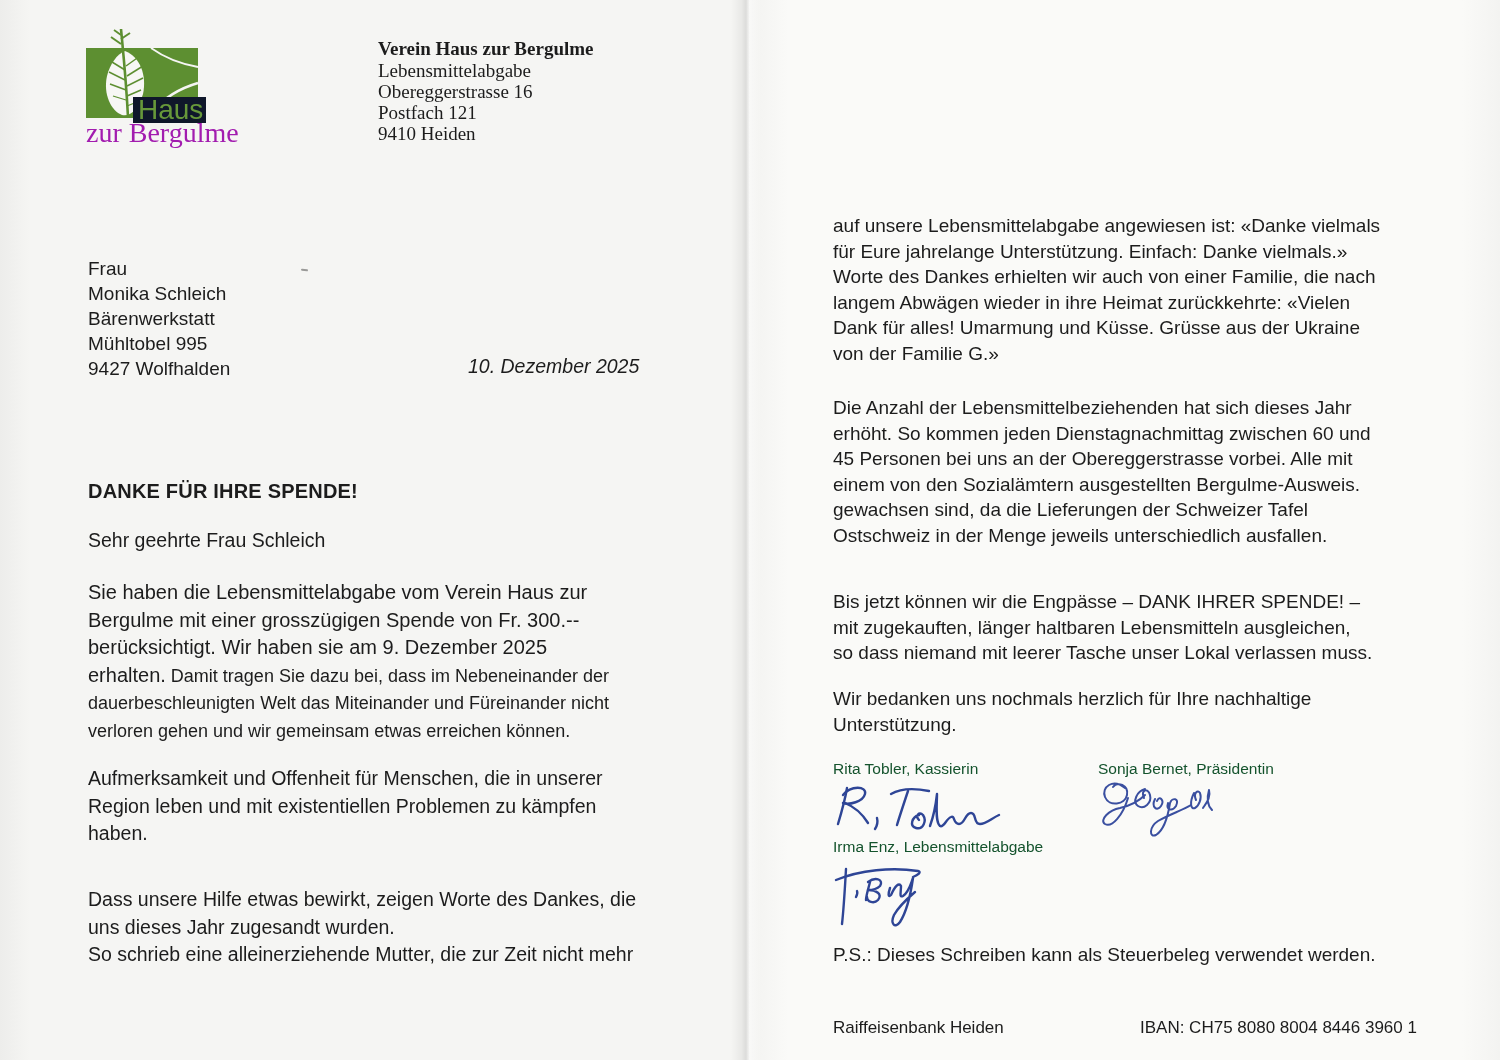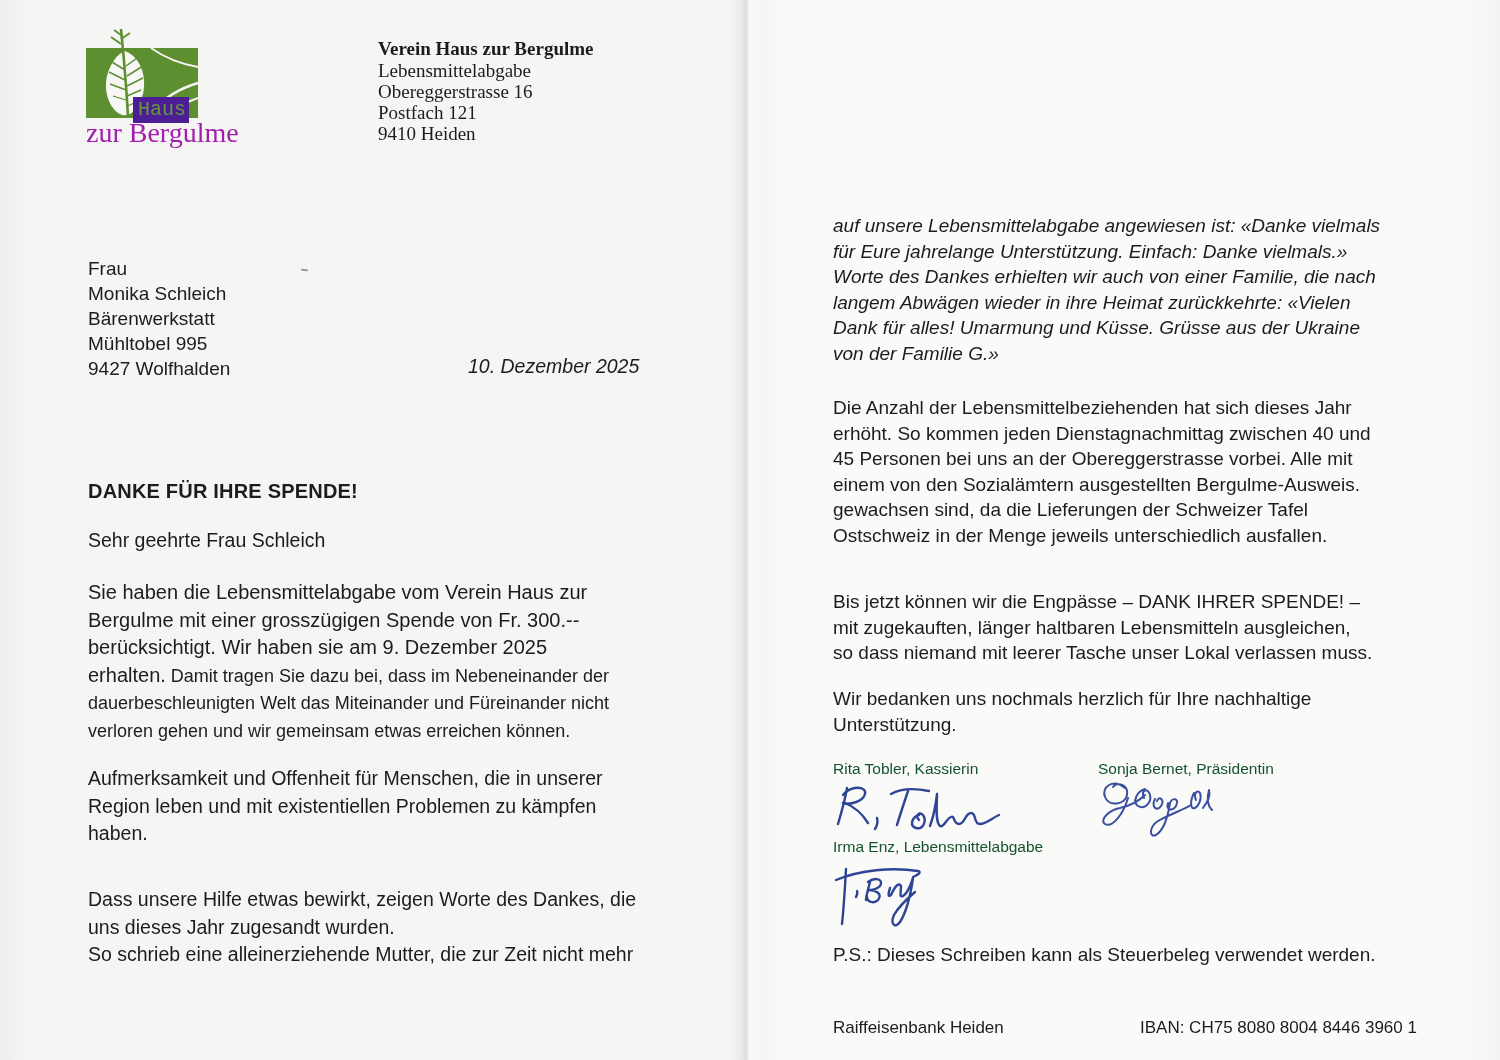--- a/index.html
+++ b/index.html
@@ -10,41 +10,41 @@
     background:#f5f5f3;
   }
   .page{position:absolute;top:0;height:1060px;}
   .page-left{left:0;width:748px;background:linear-gradient(to right,#ededeb 0,#f5f5f3 30px,#f5f5f3 100%);}
   .page-right{left:748px;width:752px;background:linear-gradient(to right,#f2f2f0 0,#fafaf8 40px,#fafaf8 95%,#f3f3f1 100%);}
   .fold-crease{position:absolute;left:731px;top:0;width:30px;height:1060px;
     background:linear-gradient(to right,rgba(0,0,0,0) 0%,rgba(0,0,0,0.05) 35%,rgba(0,0,0,0.10) 50%,rgba(255,255,255,0.5) 62%,rgba(0,0,0,0) 100%);}
   .abs{position:absolute;}
   
   .logo-svg{position:absolute;left:85px;top:28px;}
-  .logo-haus{position:absolute;left:133px;top:97px;font-family:Liberation Mono, monospace;
-    font-size:20px;color:#67983a;background:#4c1d95;padding:0 3px 0 5px;line-height:26px;}
+  .logo-haus{position:absolute;left:133px;top:97px;font-family:Liberation Sans, sans-serif;
+    font-size:28px;color:#67983a;background:#0f172a;padding:0 3px 0 5px;line-height:26px;}
   .logo-zur{position:absolute;left:86px;top:119px;font-family:"Liberation Serif",serif;
     font-size:28px;color:#a21caf;line-height:28px;}
   
   .sender{left:378px;top:38px;font-size:19px;line-height:21px;font-family:Liberation Serif, serif;}
   .sender .name{font-weight:bold;margin-bottom:1px;}
   
   .recipient{left:88px;top:256px;font-size:19px;line-height:25px;}
   .date{left:468px;top:355px;font-size:19.5px;font-style:italic;}
   .subject{left:88px;top:480px;font-size:20px;font-weight:bold;letter-spacing:0.2px;}
   .salutation{left:88px;top:529px;font-size:19.5px;}
   
   .lp{left:88px;width:610px;font-size:20px;line-height:27.5px;}
   .lp .sm, .sm{font-size:18px;}
   .p1{top:579px;}
   .p2{top:765px;font-size:19.5px;}
   .p3{top:886px;font-size:19.5px;}
   
   .rp{left:833px;width:600px;font-size:19px;line-height:25.5px;}
-  .rpa{top:213px;font-style:italic;}
+  .rpa{top:213px;}
   .rpb{top:395px;}
   .rpc{top:589px;}
   .rpd{top:686px;}
   .sig-label{font-size:15.5px;color:#14532d;}
   .ps-line{left:833px;top:944px;font-size:19px;text-align:center;}
   .bank-line{left:833px;top:1018px;font-size:17px;}
   .iban-line{left:1140px;top:1018px;font-size:17px;}
   .artifact{position:absolute;left:301px;top:269px;width:7px;height:2px;background:#9a9a98;transform:rotate(8deg);border-radius:1px;}
   svg{display:block;}
 </style>
@@ -131,21 +131,21 @@
 <div class="abs rp rpa">
     <div>auf unsere Lebensmittelabgabe angewiesen ist: «Danke vielmals</div>
     <div>für Eure jahrelange Unterstützung. Einfach: Danke vielmals.»</div>
     <div>Worte des Dankes erhielten wir auch von einer Familie, die nach</div>
     <div>langem Abwägen wieder in ihre Heimat zurückkehrte: «Vielen</div>
     <div>Dank für alles! Umarmung und Küsse. Grüsse aus der Ukraine</div>
     <div>von der Familie G.»</div>
   </div>
 <div class="abs rp rpb">
     <div>Die Anzahl der Lebensmittelbeziehenden hat sich dieses Jahr</div>
-    <div>erhöht. So kommen jeden Dienstagnachmittag zwischen 40 und</div>
+    <div>erhöht. So kommen jeden Dienstagnachmittag zwischen 60 und</div>
     <div>45 Personen bei uns an der Obereggerstrasse vorbei. Alle mit</div>
     <div>einem von den Sozialämtern ausgestellten Bergulme-Ausweis.</div>
     <div>gewachsen sind, da die Lieferungen der Schweizer Tafel</div>
     <div>Ostschweiz in der Menge jeweils unterschiedlich ausfallen.</div>
   </div>
 <div class="abs rp rpc">
     <div>Bis jetzt können wir die Engpässe – DANK IHRER SPENDE! –</div>
     <div>mit zugekauften, länger haltbaren Lebensmitteln ausgleichen,</div>
     <div>so dass niemand mit leerer Tasche unser Lokal verlassen muss.</div>
   </div>

